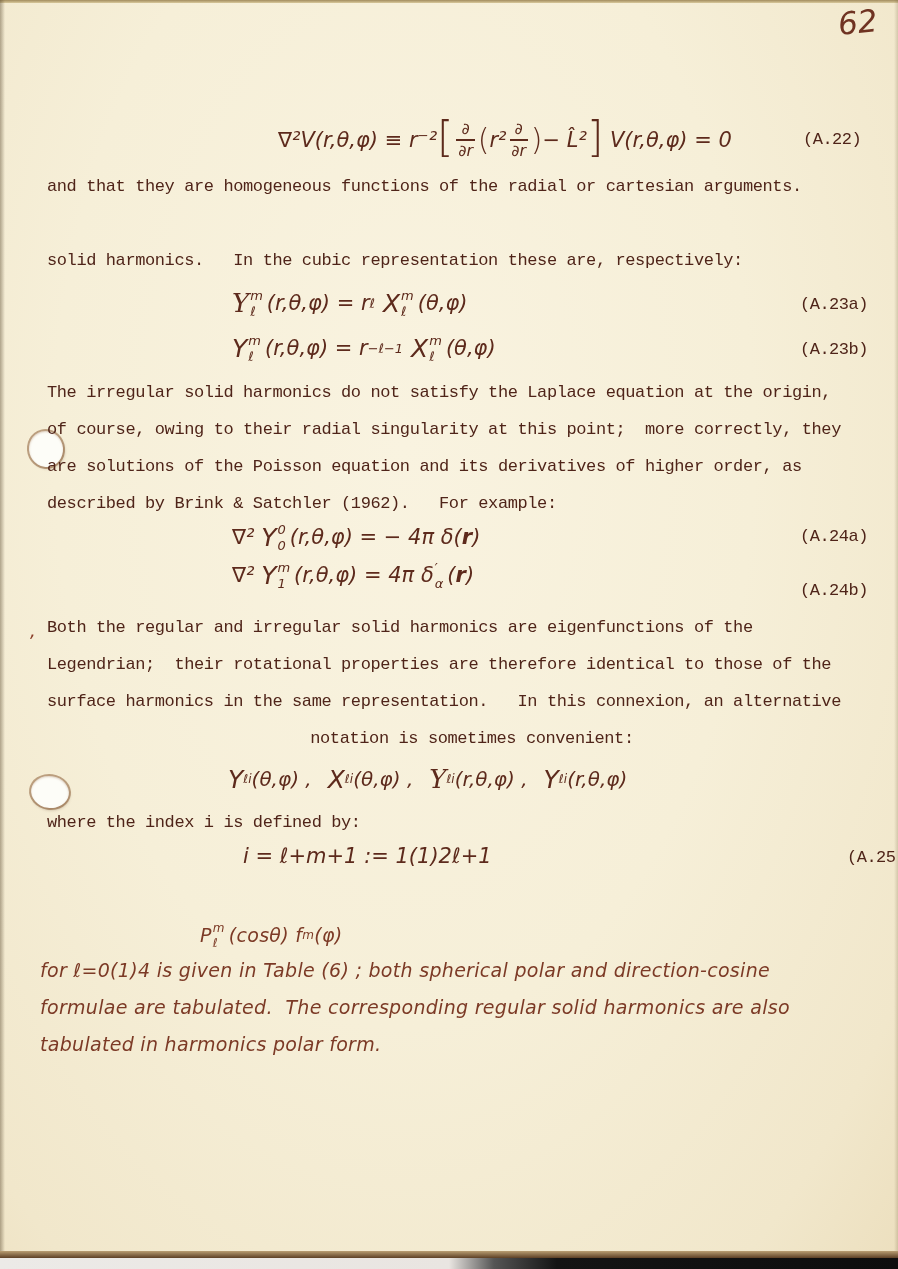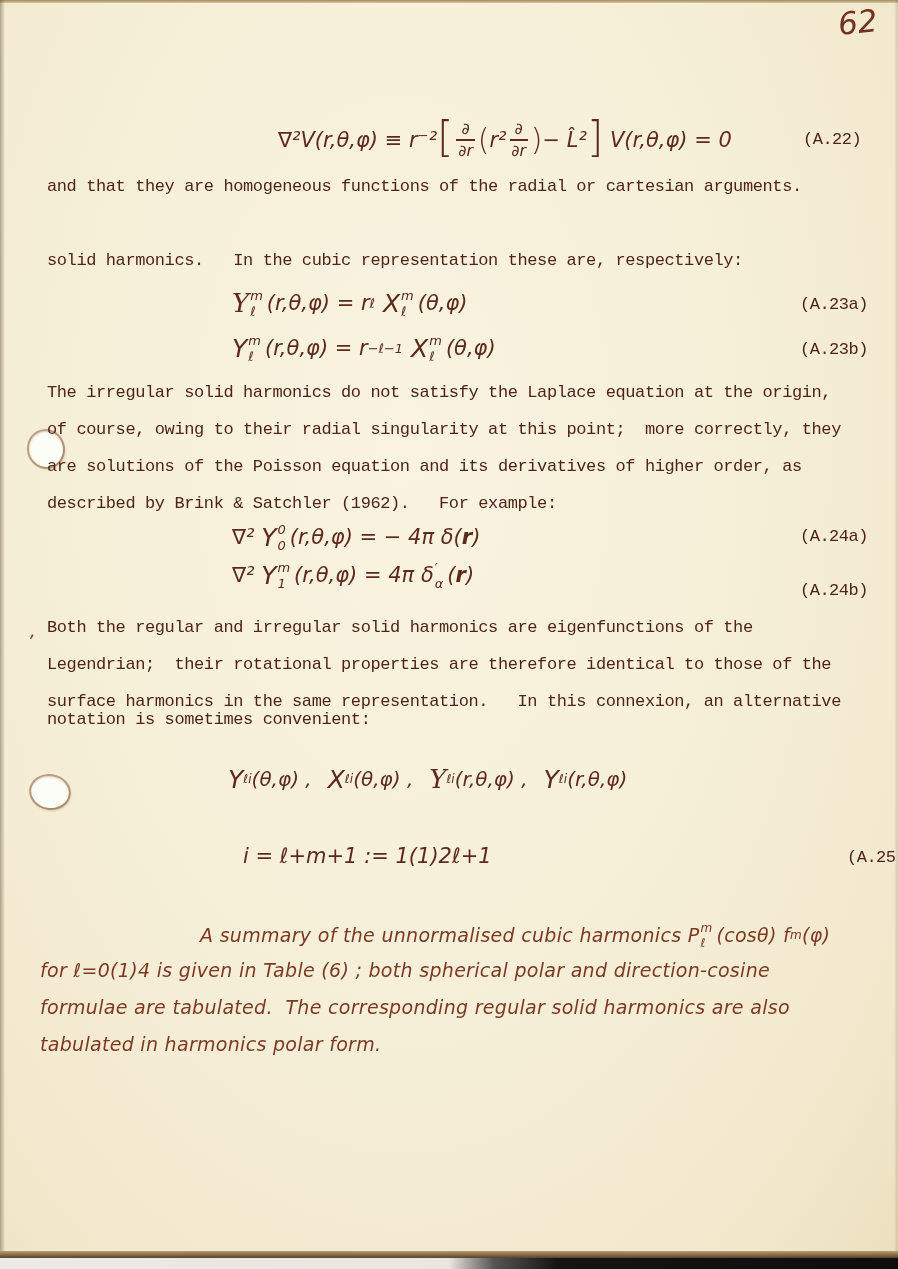--- a/index.html
+++ b/index.html
@@ -166,45 +166,45 @@
     <span>(</span>
     <span class="vec">r</span>
     <span>)</span>
   </div>
   <div class="eqlabel" style="left:800px; top:565px;margin-top:16px;">(A.24b)</div>
 
   <div class="insert-mark">,</div>
   <div class="typeline" style="top:618px;">Both the regular and irregular solid harmonics are eigenfunctions of the</div>
   <div class="typeline" style="top:655px;">Legendrian;  their rotational properties are therefore identical to those of the</div>
   <div class="typeline" style="top:692px;">surface harmonics in the same representation.   In this connexion, an alternative</div>
-  <div class="typeline" style="top:710px;">notation is sometimes convenient:</div>
+  <div class="typeline" style="top:729px;text-align:center;">notation is sometimes convenient:</div>
 
   <div class="eq" style="left:228px; top:764px; font-size:20px;">
     <span class="notation-group">
       <span class="sym">Y</span><sub class="hsub" style="font-size:12px; vertical-align:-6px;">ℓi</sub><span>(θ,φ) ,</span>
     </span>
     <span class="notation-group">
       <span class="sym">X</span><sub class="hsub" style="font-size:12px; vertical-align:-6px;">ℓi</sub><span>(θ,φ) ,</span>
     </span>
     <span class="notation-group">
       <span class="script-sym">Y</span><sub class="hsub" style="font-size:12px; vertical-align:-6px;">ℓi</sub><span>(r,θ,φ) ,</span>
     </span>
     <span class="notation-group">
       <span class="sym">Υ</span><sub class="hsub" style="font-size:12px; vertical-align:-6px;">ℓi</sub><span>(r,θ,φ)</span>
     </span>
   </div>
 
+  <div class="typeline" style="top:813px;">where the index i is defined by:</div>
 
   <div class="eq" style="left:243px; top:844px;">
     <span>i = ℓ+m+1 := 1(1)2ℓ+1</span>
   </div>
   <div class="eqlabel" style="left:803px; top:848px;margin-left:44px;">(A.25)</div>
 
   <div class="hand" style="left:200px; top:921px;">
-    <span>A summary of the unnormalised cubic harmonics </span>
     <span>P</span>
     <span class="ss">
       <span class="s-sup">m</span>
       <span class="s-sub">ℓ</span>
     </span>
     <span>(cosθ) </span>
     <span>f</span>
     <sub class="hsub">m</sub>
     <span>(φ)</span>
   </div>

